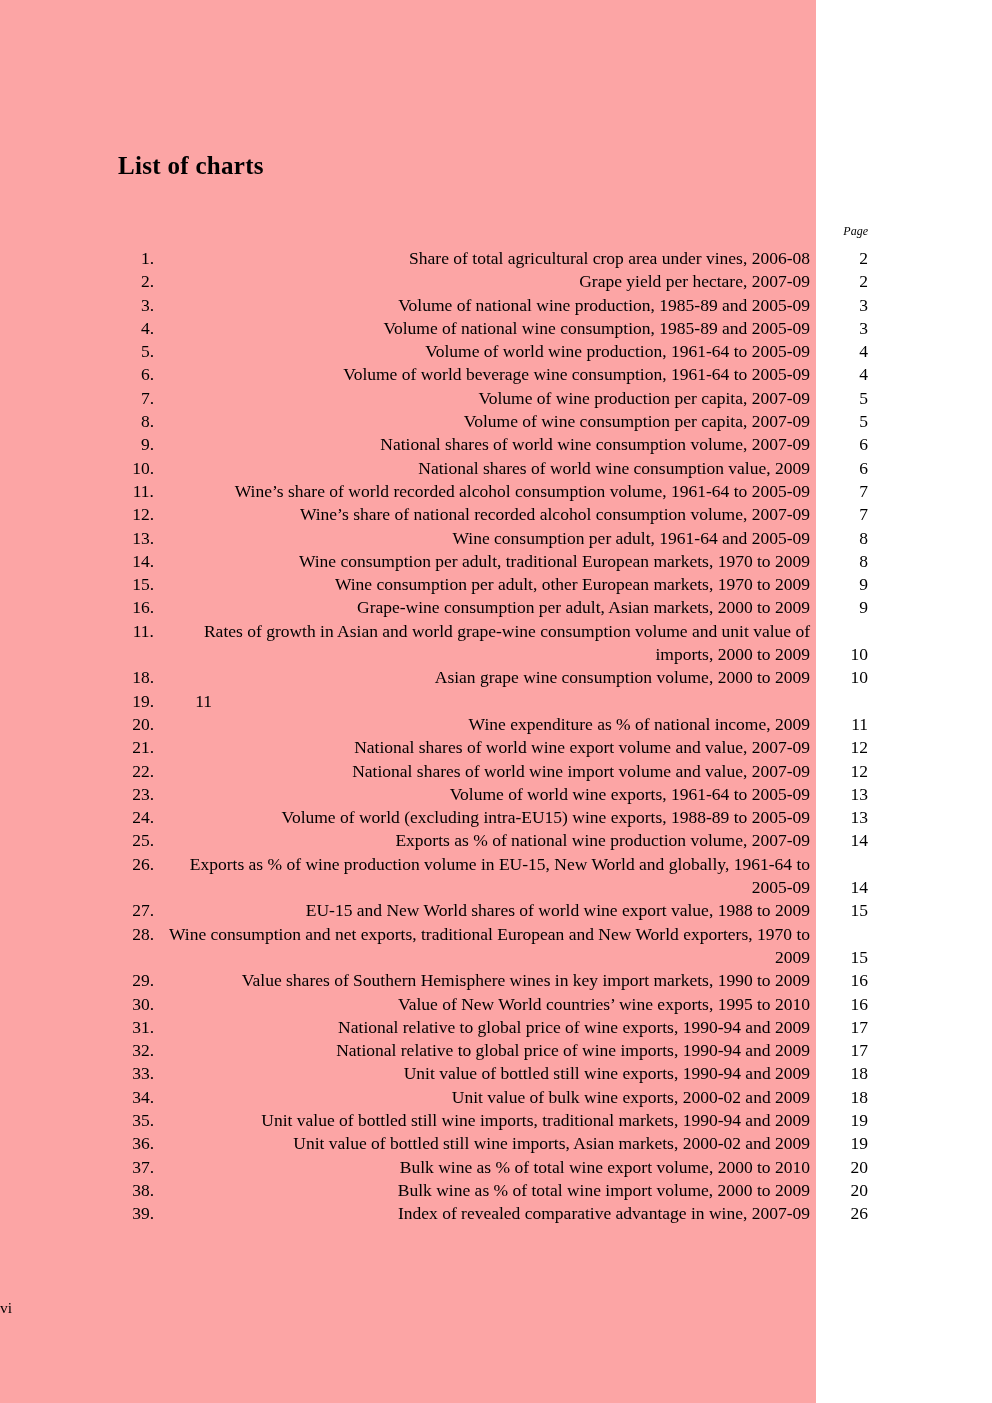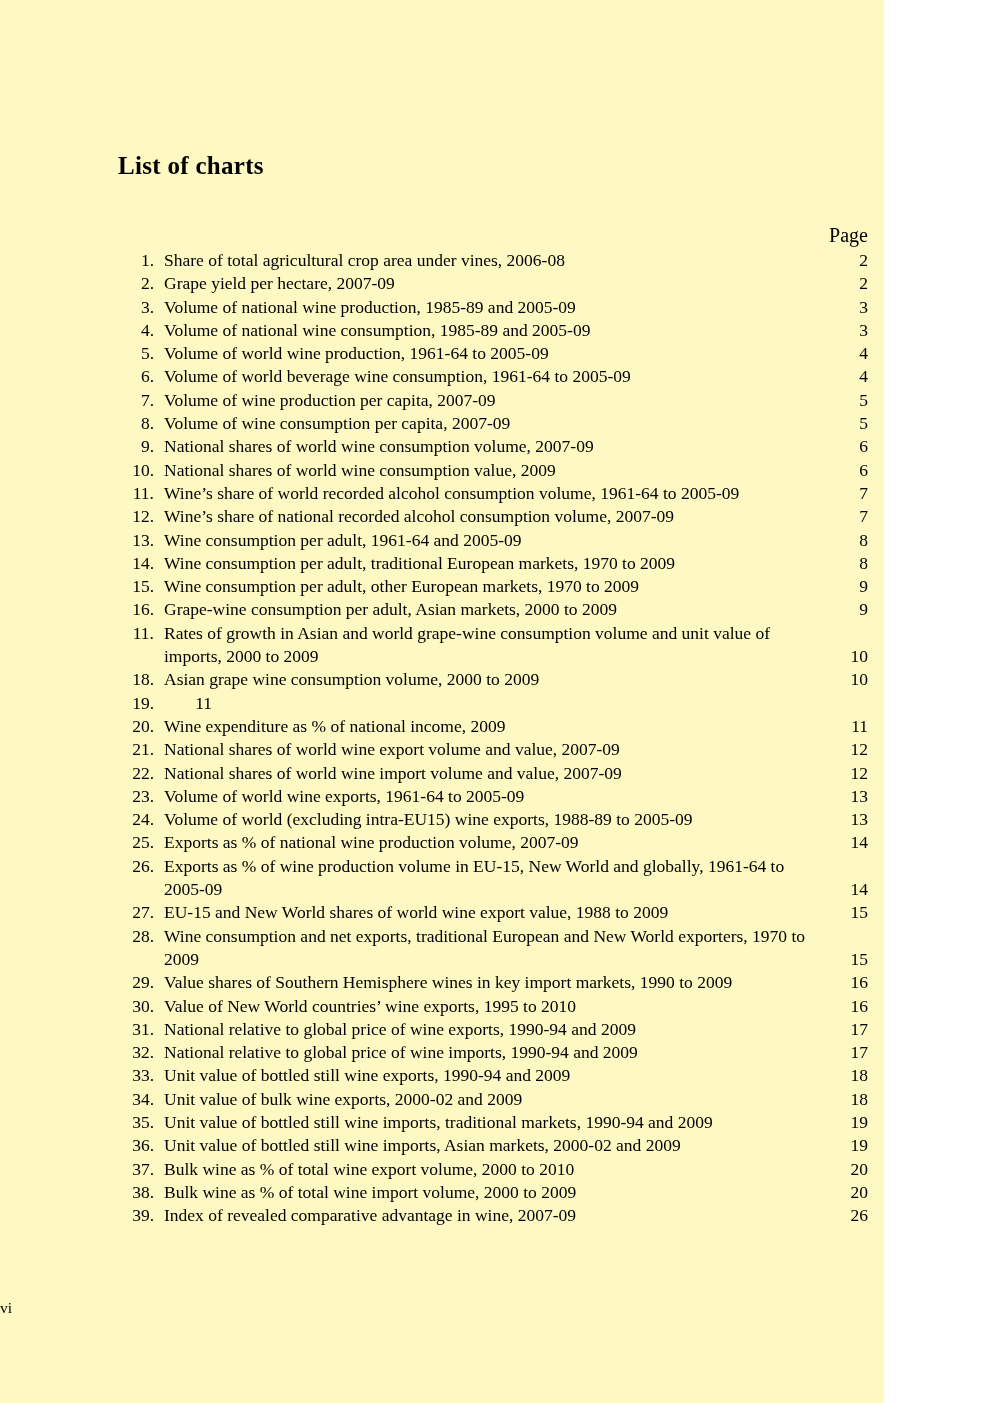--- a/index.html
+++ b/index.html
@@ -11,42 +11,43 @@
     width: 992px;
     height: 1403px;
     font-family: "Liberation Serif", serif;
     color: #000000;
     position: relative;
   }
   .page {
     position: absolute;
     left: 0;
     top: 0;
-    width: 884px;
+    width: 816px;
     height: 1403px;
-    background: #fef9c3;
+    background: #fca5a5;
   }
   .content {
     position: absolute;
     left: 118px;
     top: 152px;
     width: 756px;
   }
   .page-title {
     font-family: "Liberation Serif", serif;
     font-size: 25px;
     font-weight: bold;
     letter-spacing: 0.3px;
     margin: 0 0 44px 0;
   }
   .page-col-header {
     text-align: right;
-    font-size: 20px;
+    font-size: 12px;
     padding-right: 6px;
-    margin-bottom: 2px;
+    margin-bottom: 8px;
+    font-style: italic;
   }
   .chart-list {
     list-style: none;
     margin: 0;
     padding: 0;
     font-size: 17.5px;
     line-height: 23.3px;
   }
   .chart-item {
     display: flex;
@@ -58,20 +59,21 @@
     width: 46px;
     flex: 0 0 46px;
     text-align: right;
     padding-right: 10px;
     box-sizing: border-box;
     white-space: nowrap;
   }
   .item-label {
     flex: 1 1 auto;
     padding-right: 10px;
+    text-align: right;
   }
   .item-page {
     width: 54px;
     flex: 0 0 54px;
     text-align: right;
     padding-right: 6px;
     box-sizing: border-box;
     white-space: nowrap;
   }
   

